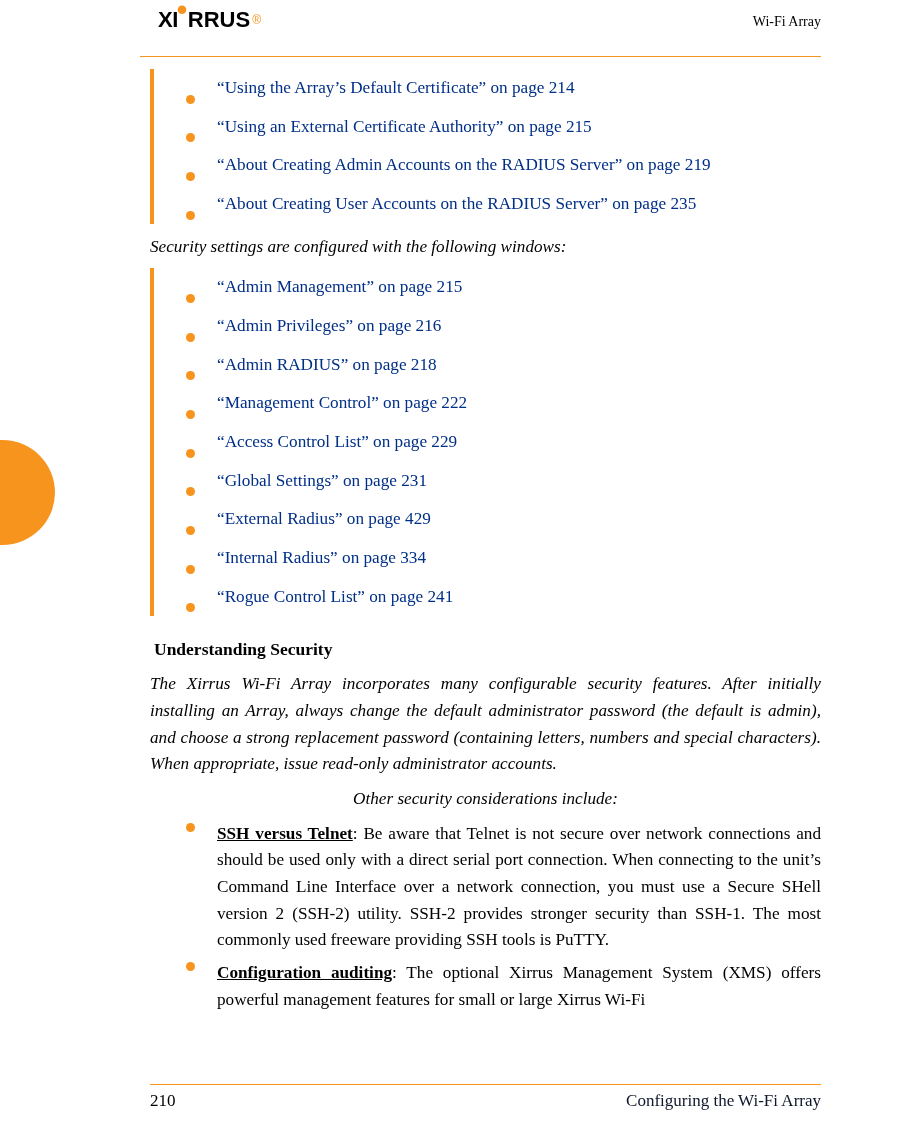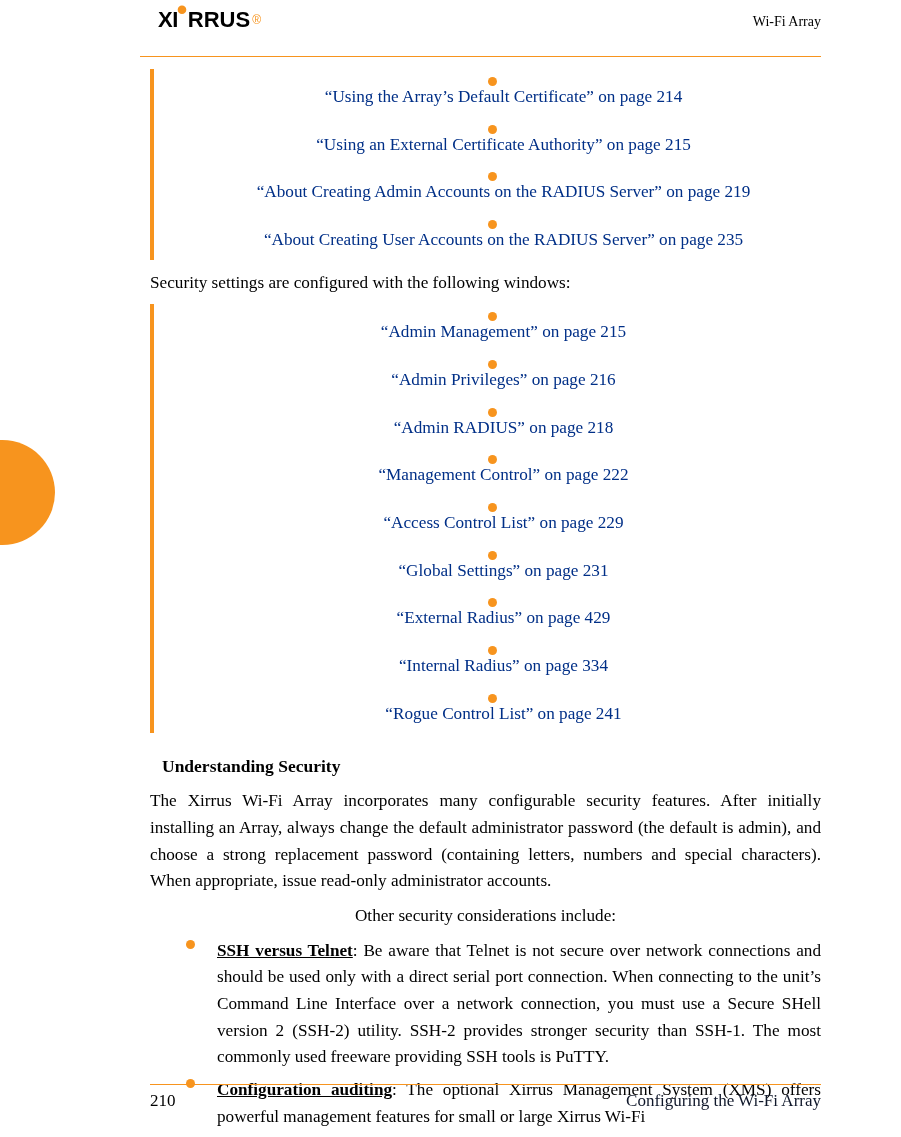--- a/index.html
+++ b/index.html
@@ -80,23 +80,22 @@
     font-size: 17.2px;
     line-height: 1.55;
   }
   .bar-list {
     border-left: 4px solid #F7941E;
     padding-left: 32px;
     margin: 0 0 10px 0;
   }
   .bar-list .item {
     display: flex;
-    align-items: center;
+    align-items: flex-end;
     padding: 6px 0;
-    flex-direction: column;
   }
   .plain-list {
     padding-left: 36px;
     margin: 0 0 10px 0;
   }
   .bullet-orange {
     display: inline-block;
     width: 9px;
     height: 9px;
     border-radius: 50%;
@@ -106,24 +105,25 @@
     position: relative;
     top: 2px;
   }
   .link-text {
     color: #002F87;
   }
   .body-text {
     color: #000;
     margin: 8px 0;
     text-align: justify;
+    font-style: italic;
   }
   .heading {
     font-weight: bold;
-    margin: 20px 0 4px 12px;
+    margin: 20px 0 4px 4px;
     font-size: 17.5px;
   }
   .para-item {
     display: flex;
     margin: 6px 0;
   }
   .para-item .txt {
     text-align: justify;
     flex: 1;
   }

